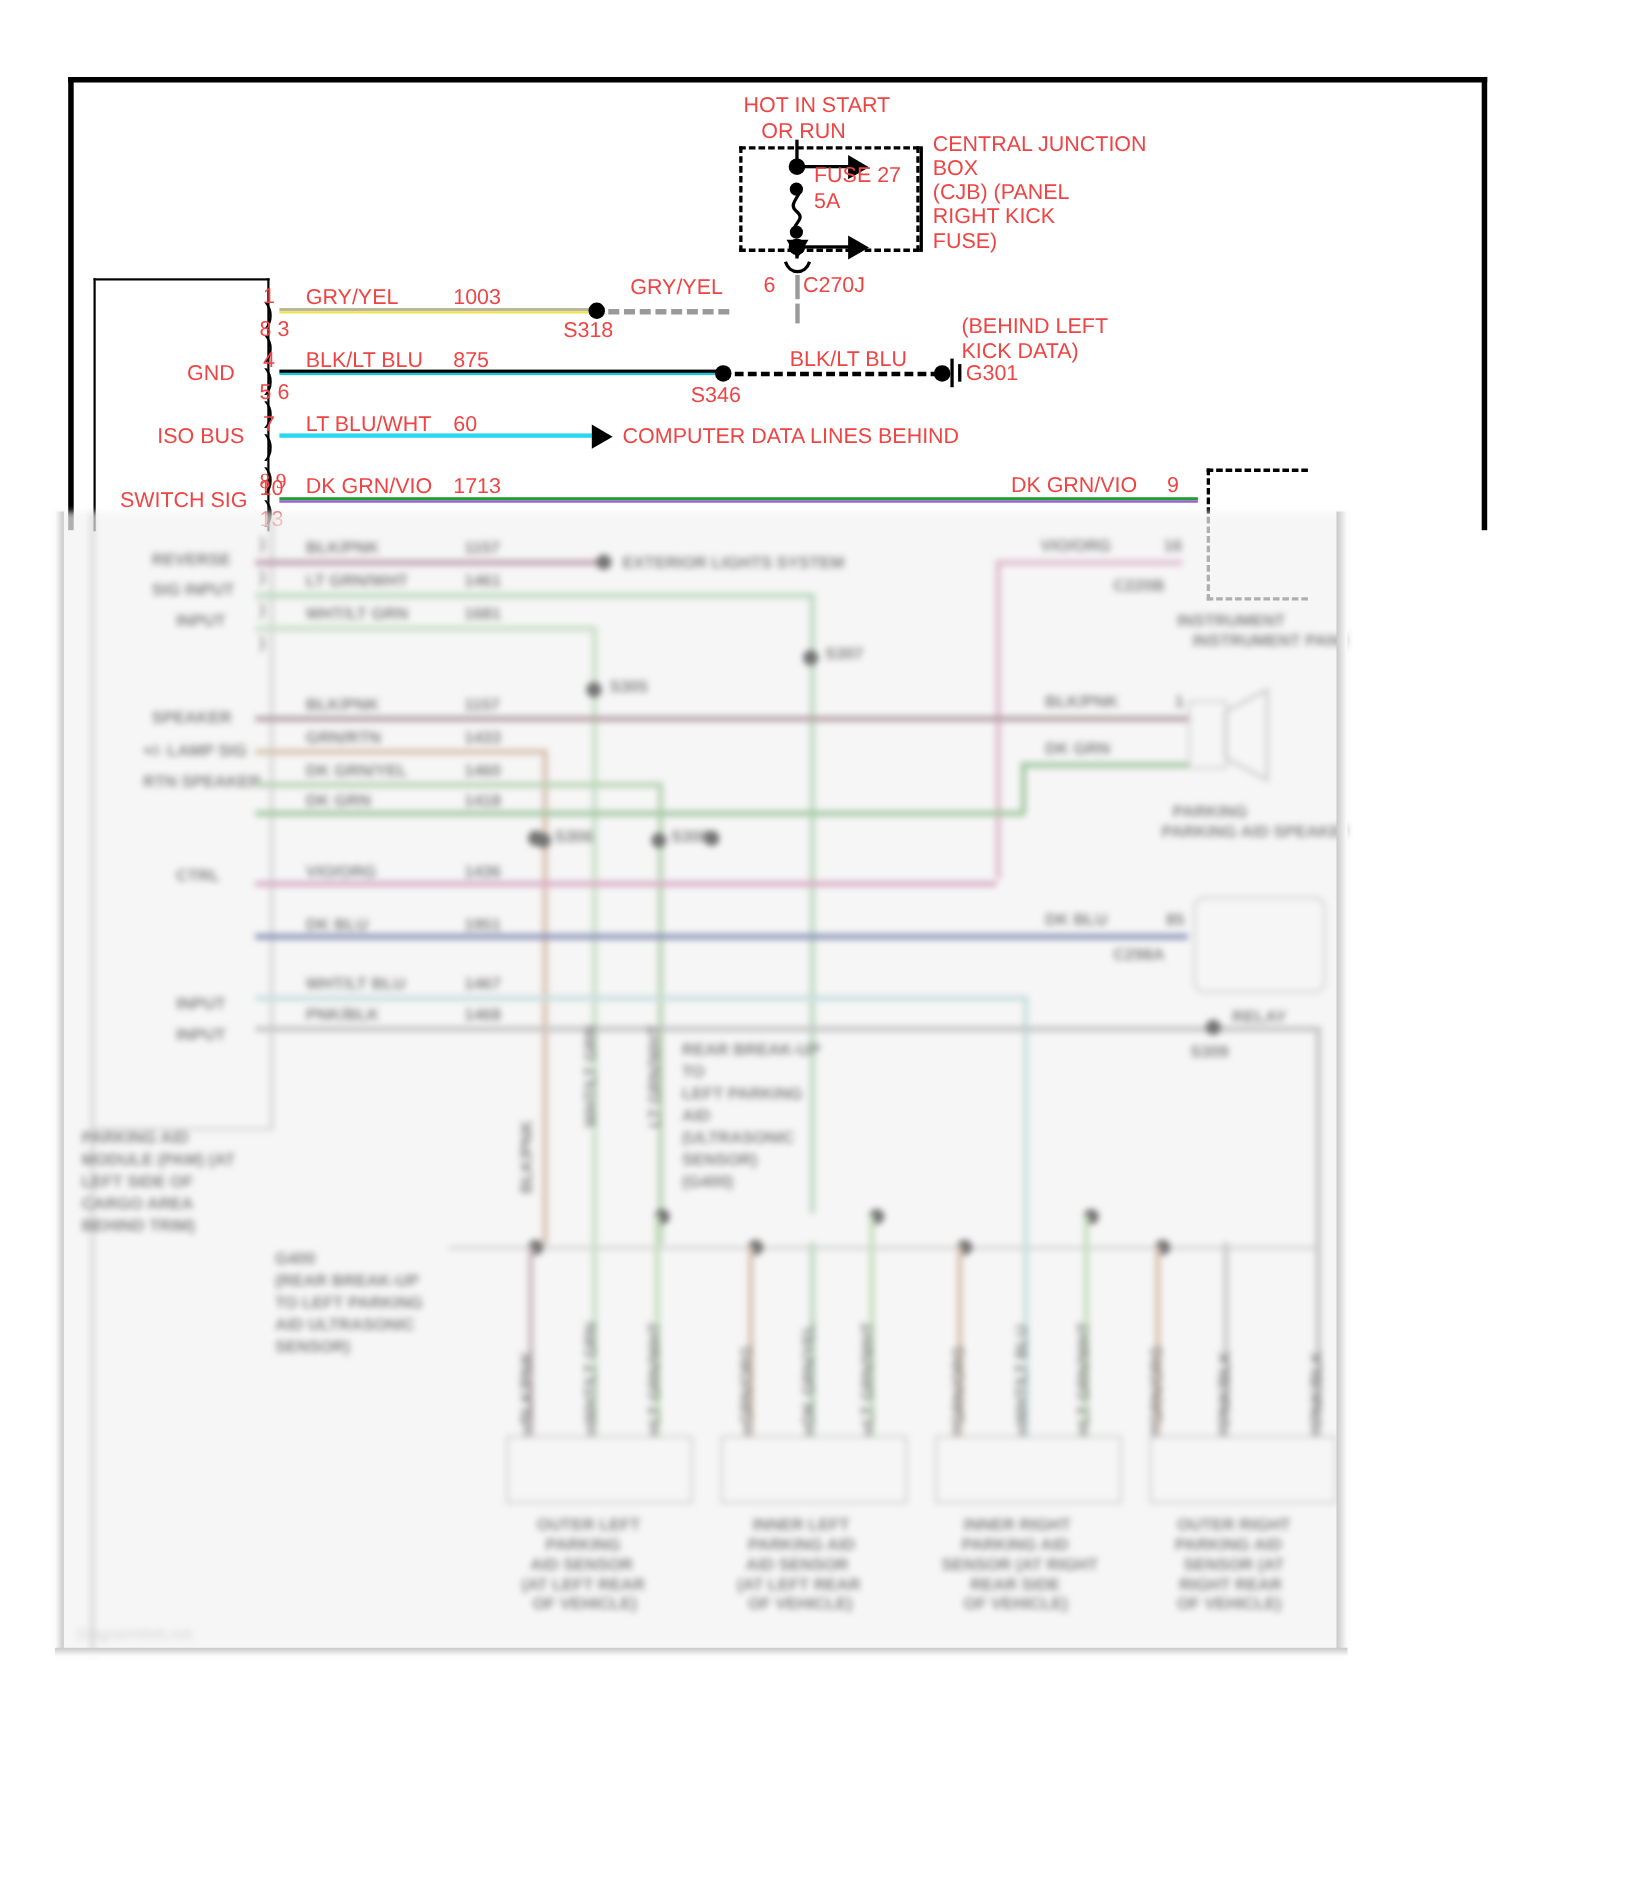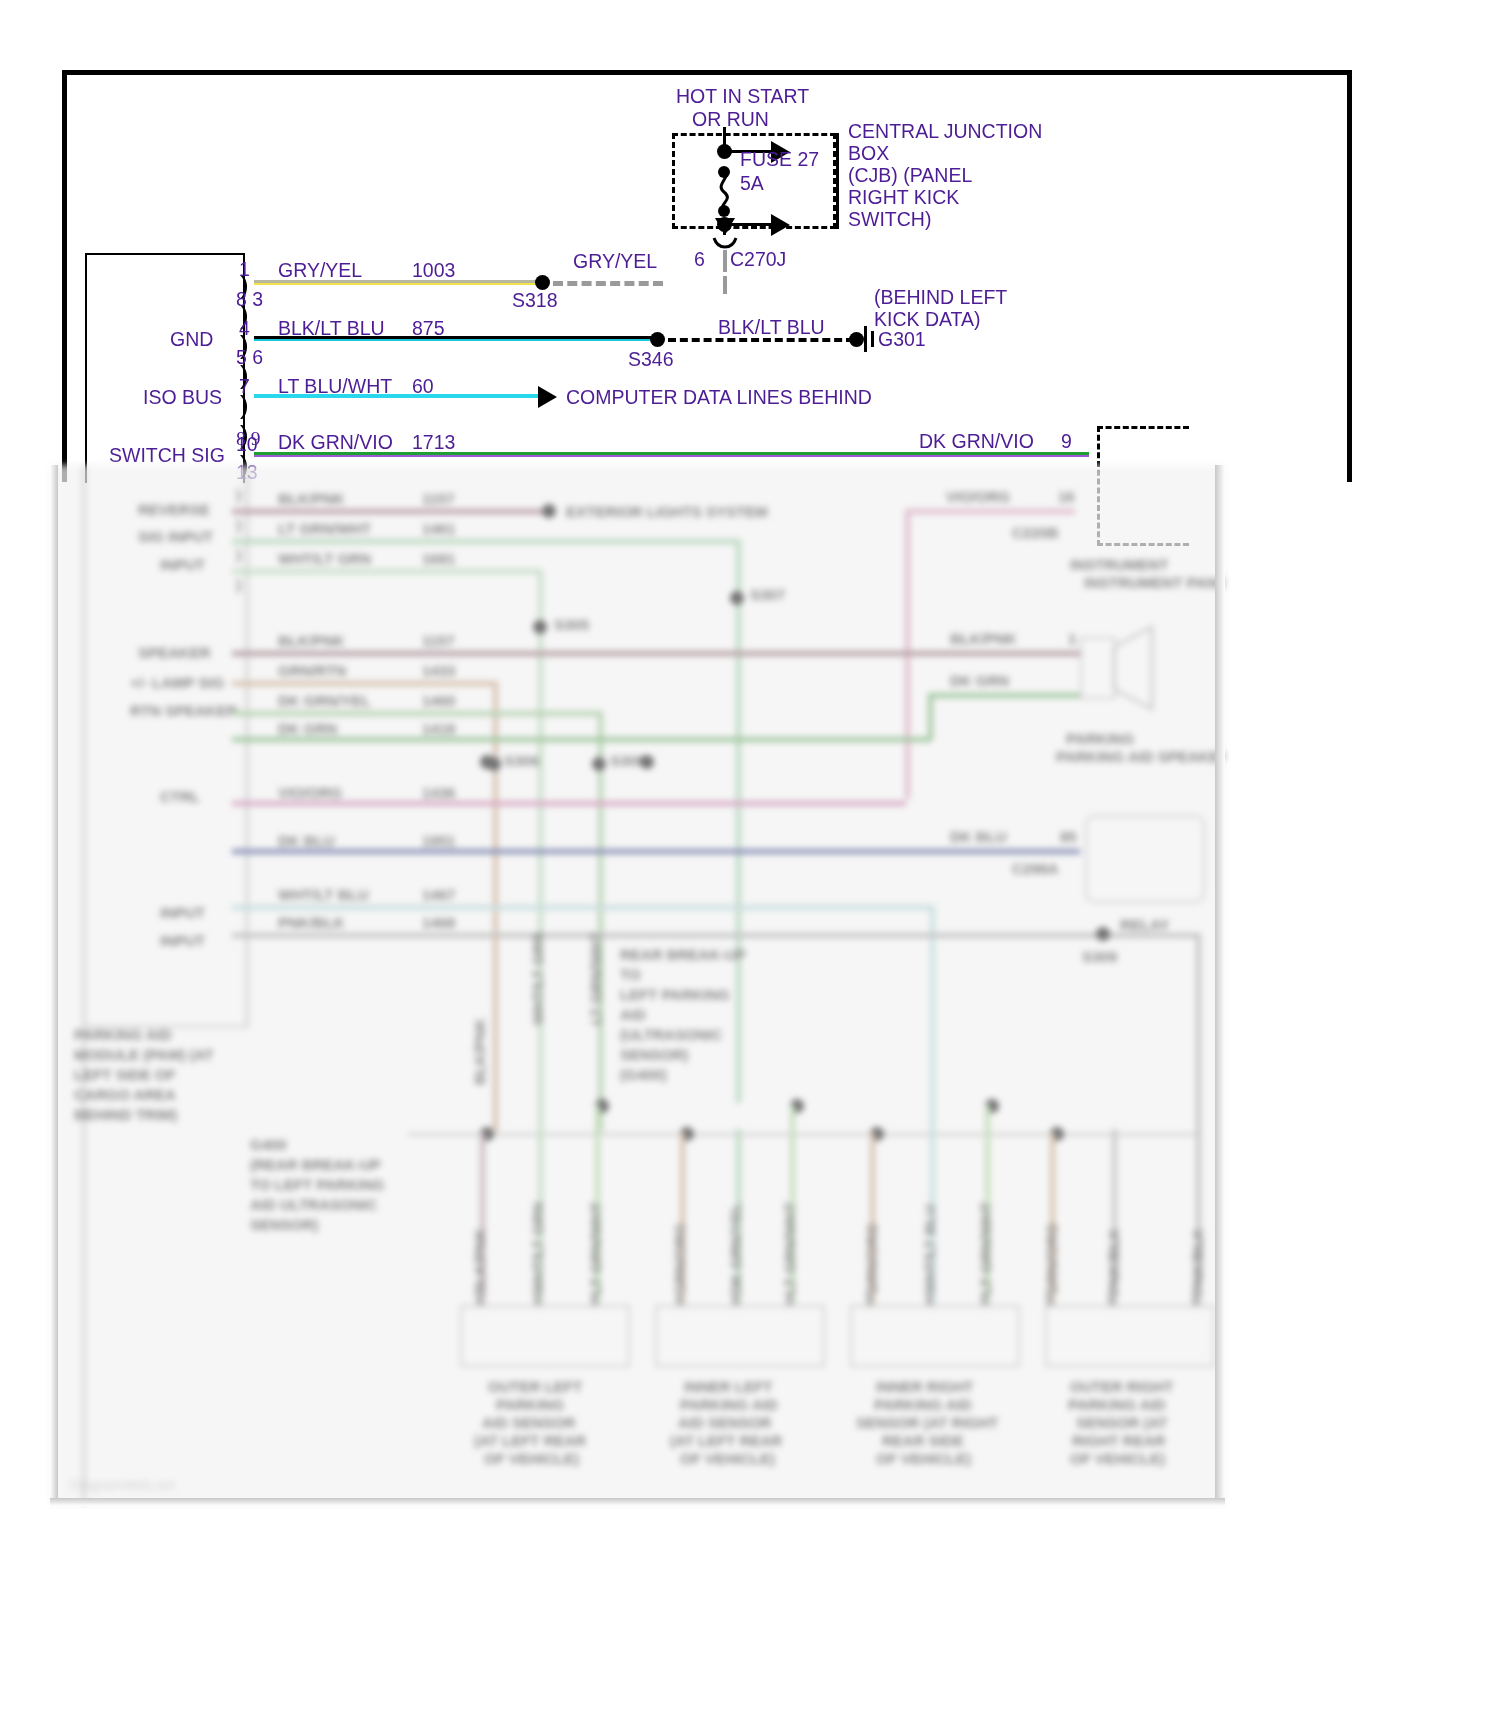--- a/index.html
+++ b/index.html
@@ -11,21 +11,21 @@
   }
   #page{position:absolute;left:0;top:0;width:1500px;height:1724px;background:#fff;}
 
   
   .outer-frame{
     position:absolute;left:62px;top:70px;width:1290px;height:412px;
     border:5px solid #000;border-bottom:none;box-sizing:border-box;
   }
 
   
-  .t{position:absolute;white-space:pre;color:#4c1d95;font-size:19.5px;line-height:23px;}
+  .t{position:absolute;white-space:pre;color:#ef4444;font-size:19.5px;line-height:23px;}
 
   
   .wire{position:absolute;height:3px;background:#000;}
   .wire.v{width:3px;height:auto;}
   .stripe{position:absolute;height:3px;}
 
   
   .dashbox{position:absolute;border:3px dashed #000;box-sizing:border-box;}
 
   
@@ -112,21 +112,21 @@
   <div class="arrow-r" style="left:771px;top:214px;"></div>
 
   <div class="wire v" style="left:723px;top:223px;width:3px;height:12px;"></div>
   <div class="arrow-d" style="left:715px;top:218px;"></div>
 
   <div class="wire v" style="left:836px;top:133px;width:3px;height:96px;background:#000;"></div>
   <div class="t" style="left:848px;top:120px;">CENTRAL JUNCTION</div>
   <div class="t" style="left:848px;top:142px;">BOX</div>
   <div class="t" style="left:848px;top:164px;">(CJB) (PANEL</div>
   <div class="t" style="left:848px;top:186px;">RIGHT KICK</div>
-  <div class="t" style="left:848px;top:208px;">SWITCH)</div>
+  <div class="t" style="left:848px;top:208px;">FUSE)</div>
 
   <svg style="position:absolute;left:712px;top:236px;" width="26" height="16">
     <path d="M2 2 C 6 14, 20 14, 24 2" stroke="#000" stroke-width="3" fill="none"></path>
   </svg>
   <div class="t" style="left:694px;top:248px;">6</div>
   <div class="t" style="left:730px;top:248px;">C270J</div>
   <div class="wire v" style="left:723px;top:250px;width:4px;height:22px;background:#9a9a9a;"></div>
   <div class="wire v" style="left:723px;top:276px;width:4px;height:18px;background:#9a9a9a;"></div>
 
   <div class="modbox" style="left:85px;top:253px;width:160px;height:230px;border-bottom:none;"></div>

